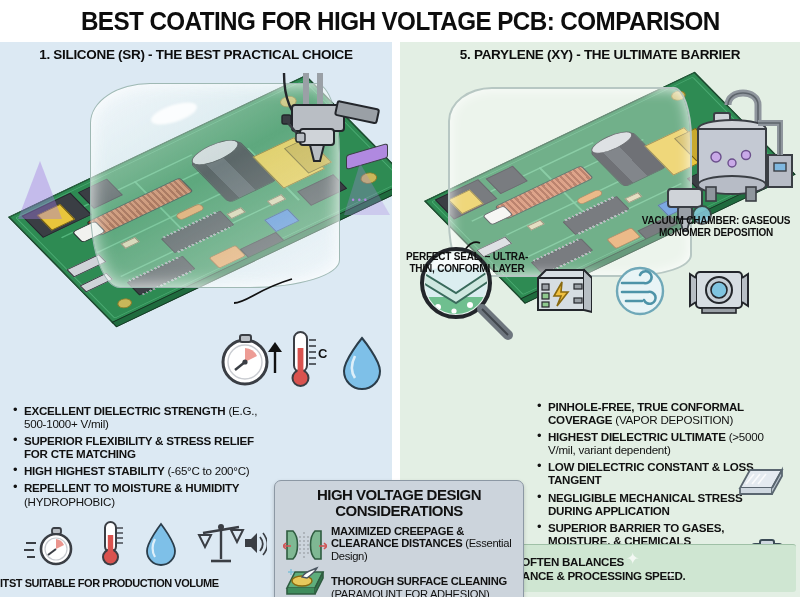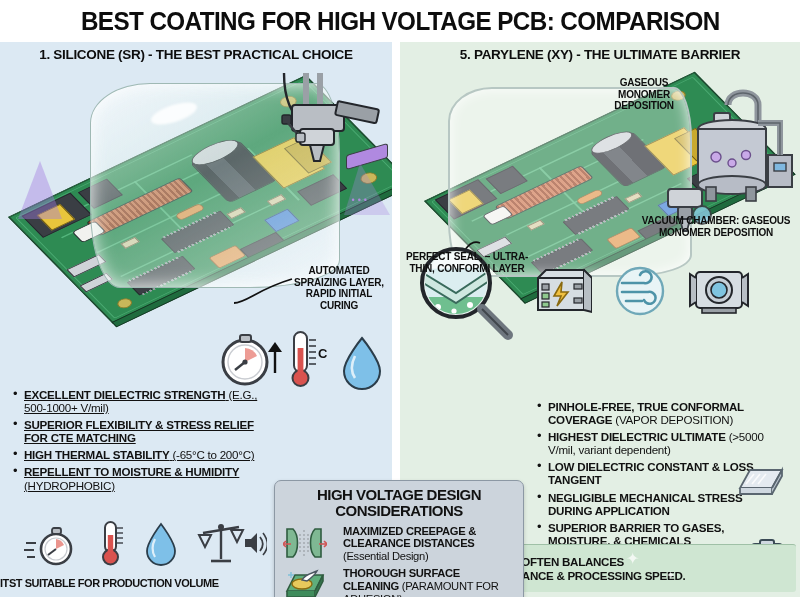--- a/index.html
+++ b/index.html
@@ -169,21 +169,21 @@
   #center-card{
     position:absolute; left:274px; top:438px; width:250px; height:159px;
     background:#ccd4dc; border:1.5px solid #8c98a4; border-radius:7px;
     box-shadow:0 2px 4px rgba(0,0,0,.18);
     padding:6px 8px 5px 8px; z-index:9;
   }
   #center-title{
     text-align:center; font-size:15px; font-weight:bold;
     line-height:1.06; letter-spacing:-0.5px; margin-bottom:5px;
   }
-  .cc-row{ display:flex; align-items:center; gap:16px; margin-bottom:4px; }
+  .cc-row{ display:flex; align-items:flex-end; gap:4px; margin-bottom:4px; }
   .cc-ico{ flex:0 0 44px; height:34px; position:relative; }
   .cc-txt{ flex:1; font-size:11.2px; line-height:1.12; letter-spacing:-0.3px; padding-top:1px; }
 
   
   #footer-note{
     position:absolute; left:404px; bottom:5px; width:392px; height:48px;
     background:#cfe6d2; border-top:1.5px solid #9fc0a6;
     display:flex; align-items:center; gap:8px; padding:0 10px;
     border-radius:3px;
   }
@@ -267,21 +267,20 @@
         </svg>
       </div>
       <div id="spray-beam"></div>
       <div id="uv-bar"></div>
       <div id="uv-beam"></div>
       <div style="position:absolute; right:22px; top:130px; color:#b089e0; font-size:9px; letter-spacing:3px;">•••</div>
 
       <svg style="position:absolute; left:232px; top:198px;" width="70" height="44" viewBox="0 0 70 44">
         <path d="M2 40 C14 40, 26 26, 60 16" stroke="#111" stroke-width="1.8" fill="none"></path>
       </svg>
-      <div class="anno" style="left:286px; top:200px; width:106px;">AUTOMATED SPRAIZING LAYER, RAPID INITIAL CURING</div>
     </div>
 
     <div style="position:absolute; left:212px; top:282px; width:180px; height:76px;">
       <svg width="66" height="66" viewBox="0 0 66 66" style="position:absolute; left:0; top:0;">
         <circle cx="33" cy="38" r="22" fill="#ffffff" stroke="#3a3e44" stroke-width="3"></circle>
         <circle cx="33" cy="38" r="17" fill="#ffffff" stroke="#c9ccd1" stroke-width="1.4"></circle>
         <path d="M33 38 L33 24 A14 14 0 0 1 45 32 Z" fill="#e8837a" opacity=".8"></path>
         <rect x="28" y="11" width="11" height="7" rx="2" fill="#b9bec4" stroke="#3a3e44" stroke-width="2"></rect>
         <path d="M33 38 L23 46" stroke="#3a3e44" stroke-width="2.4"></path>
         <circle cx="33" cy="38" r="2.6" fill="#3a3e44"></circle>
@@ -303,31 +302,31 @@
       <svg width="18" height="34" viewBox="0 0 18 34" style="position:absolute; left:54px; top:16px;">
         <path d="M9 33 L9 6" stroke="#111" stroke-width="2.4"></path>
         <path d="M9 2 L16 12 L2 12 Z" fill="#111"></path>
       </svg>
       <svg width="44" height="56" viewBox="0 0 44 56" style="position:absolute; left:128px; top:10px;">
         <path d="M22 4 C22 4, 40 26, 40 37 A18 18 0 0 1 4 37 C4 26, 22 4, 22 4 Z" fill="#7ec0e8" stroke="#2b3d4a" stroke-width="2"></path>
         <path d="M15 22 C11 30, 11 38, 15 44" stroke="#ffffff" stroke-width="2.6" fill="none" opacity=".75"></path>
       </svg>
     </div>
 
-    <ul class="bullets" style="position:absolute; left:2px; top:342px; width:286px;text-decoration:underline;">
+    <ul class="bullets" style="position:absolute; left:2px; top:358px; width:286px;">
       <li>
         <span class="b-strong">EXCELLENT DIELECTRIC STRENGTH</span>
         <span class="b-sub">(E.G., 500-1000+ V/mil)</span>
       </li>
       <li>
         <span class="b-strong">SUPERIOR FLEXIBILITY &amp; STRESS RELIEF FOR CTE MATCHING</span>
         <span class="b-sub"></span>
       </li>
       <li>
-        <span class="b-strong">HIGH THERMAL STABILITY</span>
+        <span class="b-strong">HIGH HIGHEST STABILITY</span>
         <span class="b-sub">(-65°C to 200°C)</span>
       </li>
       <li>
         <span class="b-strong">REPELLENT TO MOISTURE &amp; HUMIDITY</span>
         <span class="b-sub">(HYDROPHOBIC)</span>
       </li>
     </ul>
 
     <div id="icon-strip-left">
       <svg width="54" height="44" viewBox="0 0 54 44">
@@ -429,21 +428,20 @@
           <circle cx="48" cy="80" r="4" fill="#c9a9e8" stroke="#6b4f8c" stroke-width="1.4"></circle>
           <circle cx="62" cy="72" r="4.5" fill="#c9a9e8" stroke="#6b4f8c" stroke-width="1.4"></circle>
           <rect x="84" y="72" width="24" height="32" fill="#b7bcc6" stroke="#3a3e44" stroke-width="2"></rect>
           <rect x="90" y="80" width="12" height="8" fill="#7fb8e0" stroke="#3a3e44" stroke-width="1.4"></rect>
           <path d="M74 40 L96 40 L96 72" stroke="#8f969d" stroke-width="6" fill="none"></path>
           <path d="M74 40 L96 40 L96 72" stroke="#5d646b" stroke-width="1.4" fill="none"></path>
           <rect x="22" y="104" width="10" height="14" fill="#8f969d" stroke="#3a3e44" stroke-width="1.6"></rect>
           <rect x="62" y="104" width="10" height="14" fill="#8f969d" stroke="#3a3e44" stroke-width="1.6"></rect>
         </svg>
       </div>
-      <div class="anno" style="left:198px; top:12px; width:92px;">GASEOUS MONOMER DEPOSITION</div>
 
       <svg style="position:absolute; left:252px; top:120px;" width="66" height="62" viewBox="0 0 66 62">
         <rect x="16" y="4" width="34" height="18" rx="3" fill="#cfd3d8" stroke="#3a3e44" stroke-width="2"></rect>
         <rect x="26" y="22" width="14" height="12" rx="2" fill="#9aa0a6" stroke="#3a3e44" stroke-width="2"></rect>
         <path d="M28 34 L38 34 L35 46 L31 46 Z" fill="#b9bec4" stroke="#3a3e44" stroke-width="1.8"></path>
         <circle cx="50" cy="30" r="9" fill="#8fd0e8" stroke="#3a3e44" stroke-width="2" opacity=".8"></circle>
       </svg>
 
       <div class="anno" style="left:240px; top:150px; width:152px;">VACUUM CHAMBER: GASEOUS MONOMER DEPOSITION</div>
 

